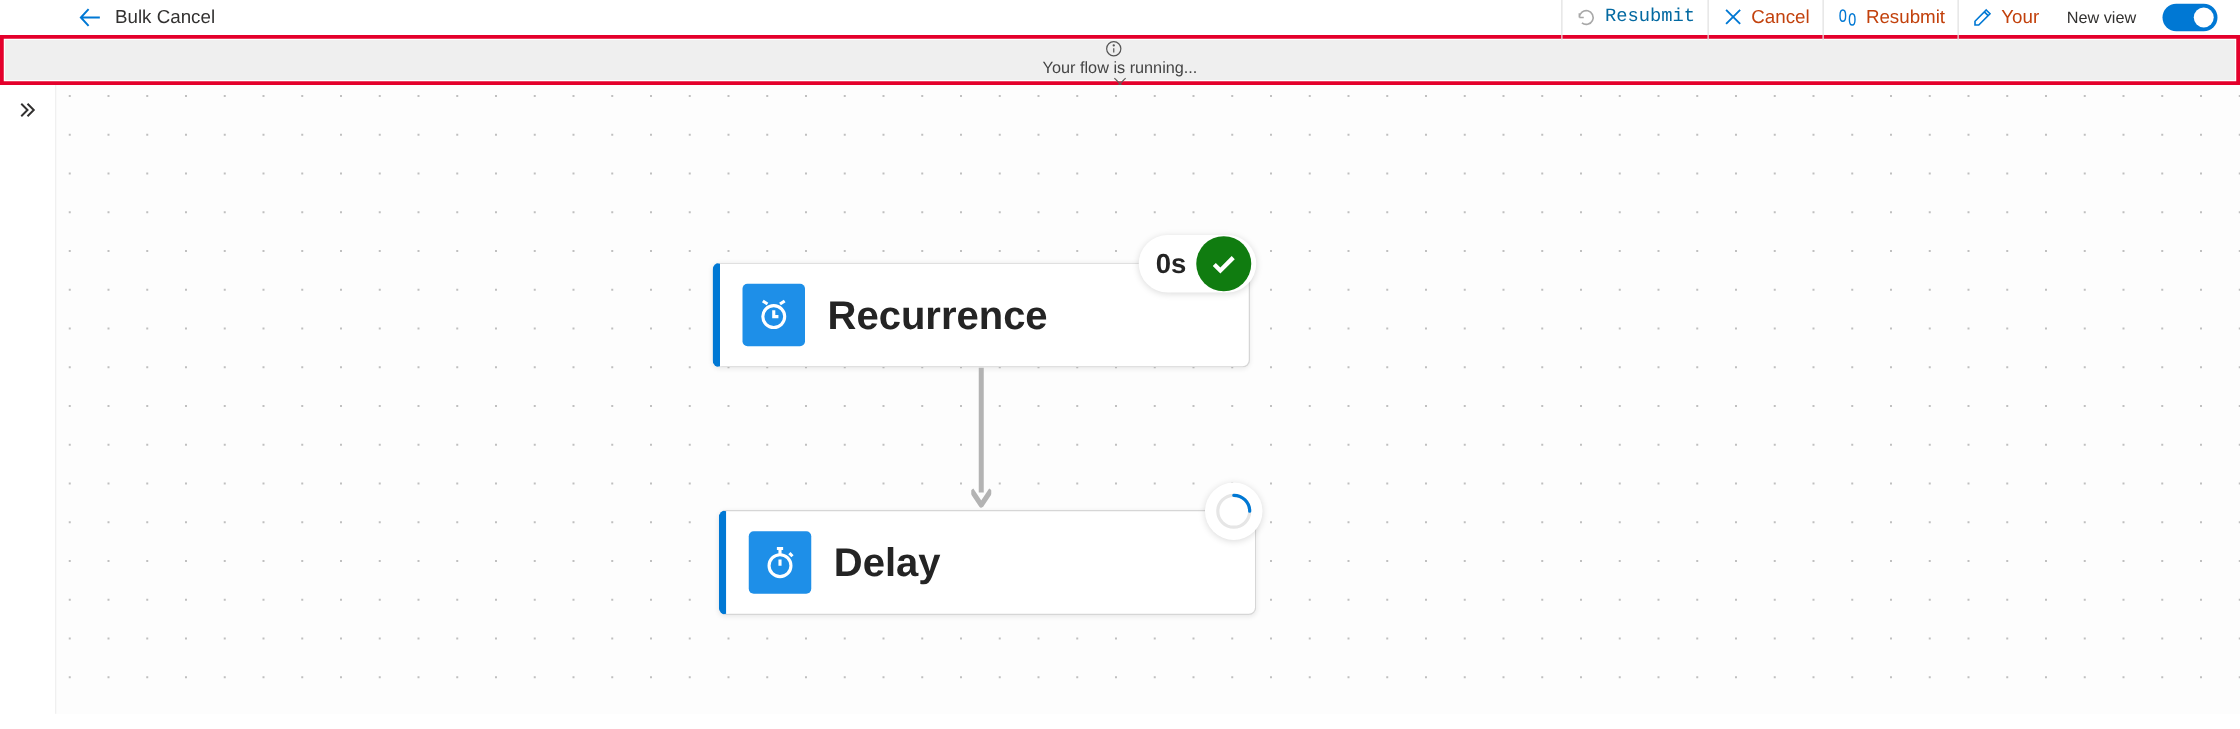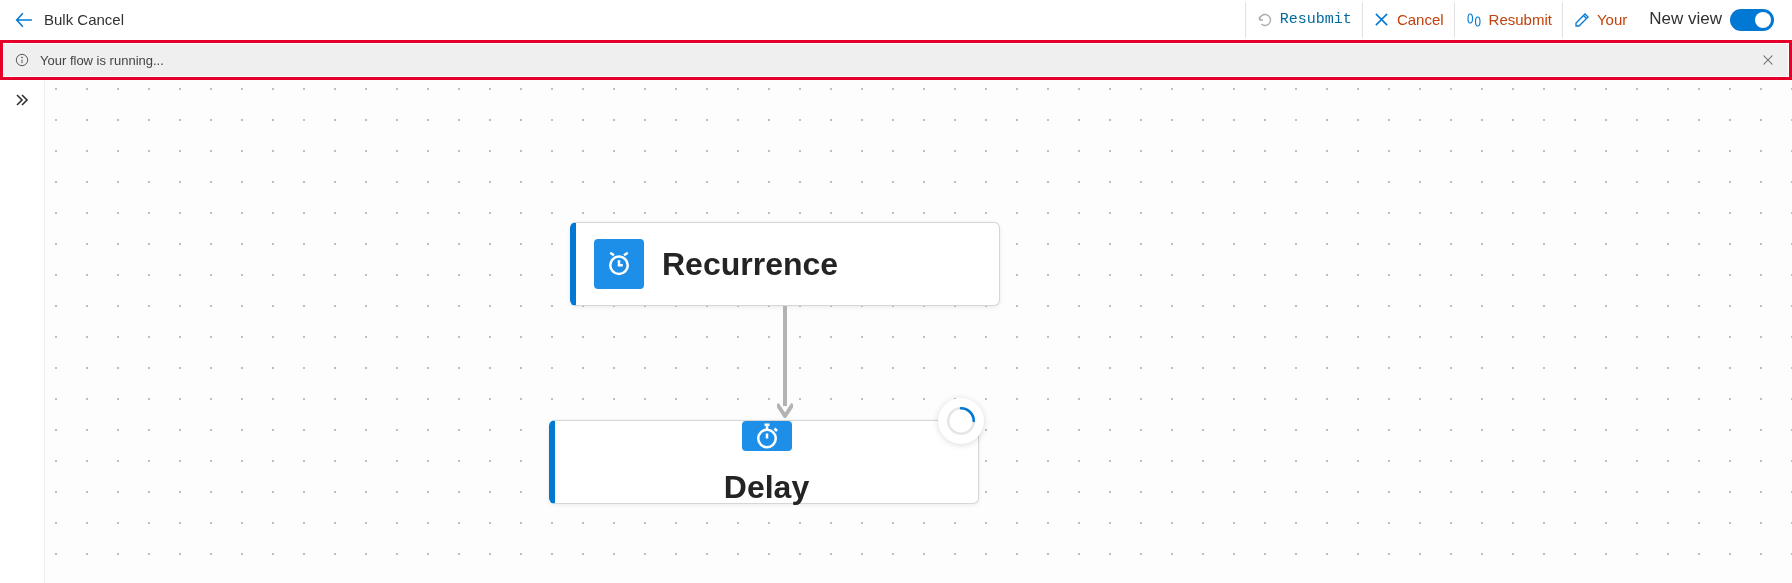--- a/index.html
+++ b/index.html
@@ -7,25 +7,26 @@
   body {
     width: 1792px;
     height: 583px;
     overflow: hidden;
     background: #fff;
     position: relative;
   }
 
   
   .topbar {
-    height: 40px;
+    height: 28px;
     display: flex;
     align-items: center;
     padding: 0 10px;
     border-bottom: 1px solid #fff;
+    margin-left: 48px;
   }
   .back-arrow {
     width: 28px; height: 28px;
     display: flex; align-items: center; justify-content: center;
     color: #0078d4;
     cursor: pointer;
     margin-right: 6px;
   }
   .page-title {
     font-size: 15px;
@@ -43,23 +44,23 @@
     border-left: 1px solid #e1e1e1;
     gap: 6px;
   }
   .topbar-btn.disabled { color: #0369a1; cursor: default; font-family: Liberation Mono, monospace; }
   .topbar-btn .icon { display: flex; align-items: center; justify-content: center; width: 18px; height: 18px; }
   .topbar-btn.disabled .icon { color: #a8a8a8; }
   .topbar-btn.cancel .icon { color: #0078d4; }
   .topbar-btn.copilot .icon { color: #0078d4; }
   .topbar-btn.edit .icon { color: #0078d4; }
   .toggle-wrap {
-    display: flex; gap: 8px;
+    display: flex; align-items: center; gap: 21px;
     padding: 0 8px 0 12px;
-    font-size: 17px;
+    font-size: 13px;
     color: #323130;
   }
   .toggle {
     width: 44px; height: 22px; border-radius: 11px;
     background: #0078d4;
     position: relative;
     cursor: pointer;
   }
   .toggle .knob {
     position: absolute; right: 3px; top: 3px;
@@ -75,20 +76,21 @@
     padding: 1px;
   }
   .notif {
     background: #efefef;
     height: 32px;
     display: flex;
     align-items: center;
     padding: 0 10px;
     font-size: 13px;
     color: #444;
+    flex-direction: column;
   }
   .notif .info-icon {
     width: 16px; height: 16px;
     margin-right: 10px;
     color: #555;
     display: flex; align-items: center; justify-content: center;
   }
   .notif-spacer { flex: 1; }
   .notif .close-icon {
     width: 20px; height: 20px;
@@ -282,28 +284,36 @@
   <div class="canvas">
 
     <div class="card" style="left:525px; top:142px;">
       <div class="card-icon">
         <svg width="30" height="30" viewBox="0 0 24 24" fill="none" stroke="currentColor" stroke-width="2">
             <circle cx="12" cy="13" r="7"></circle>
             <path d="M12 9v4h3M5 3l3 2M19 3l-3 2"></path>
           </svg>
       </div>
       <div class="card-label">Recurrence</div>
+      <div class="status-pill">
+        <span>0s</span>
+        <span class="check-badge">
+          <svg width="26" height="26" viewBox="0 0 24 24" fill="none" stroke="currentColor" stroke-width="3.2">
+              <path d="M5 12.5l4.5 4.5L19 7.5"></path>
+            </svg>
+        </span>
+      </div>
     </div>
 
     <svg class="connector" style="left:740px; top:226px;" width="16" height="116" viewBox="0 0 16 116">
       <line x1="8" y1="0" x2="8" y2="100" stroke="#b3b3b3" stroke-width="4"></line>
       <path d="M0 98 L8 110 L16 98" fill="none" stroke="#b3b3b3" stroke-width="4" stroke-linejoin="round"></path>
     </svg>
 
-    <div class="card" style="left:504px; top:340px;flex-direction:column;">
+    <div class="card" style="left:530px; top:340px;">
       <div class="card-icon">
         <svg width="30" height="30" viewBox="0 0 24 24" fill="none" stroke="currentColor" stroke-width="2">
             <circle cx="12" cy="14" r="7"></circle>
             <path d="M12 10v4M10 3h4M12 3v4M18 6l2 2"></path>
           </svg>
       </div>
       <div class="card-label">Delay</div>
       <div class="spinner-badge">
         <svg width="34" height="34" viewBox="0 0 40 40" fill="none">
           <circle cx="20" cy="20" r="15" stroke="#e6e6e6" stroke-width="3"></circle>

